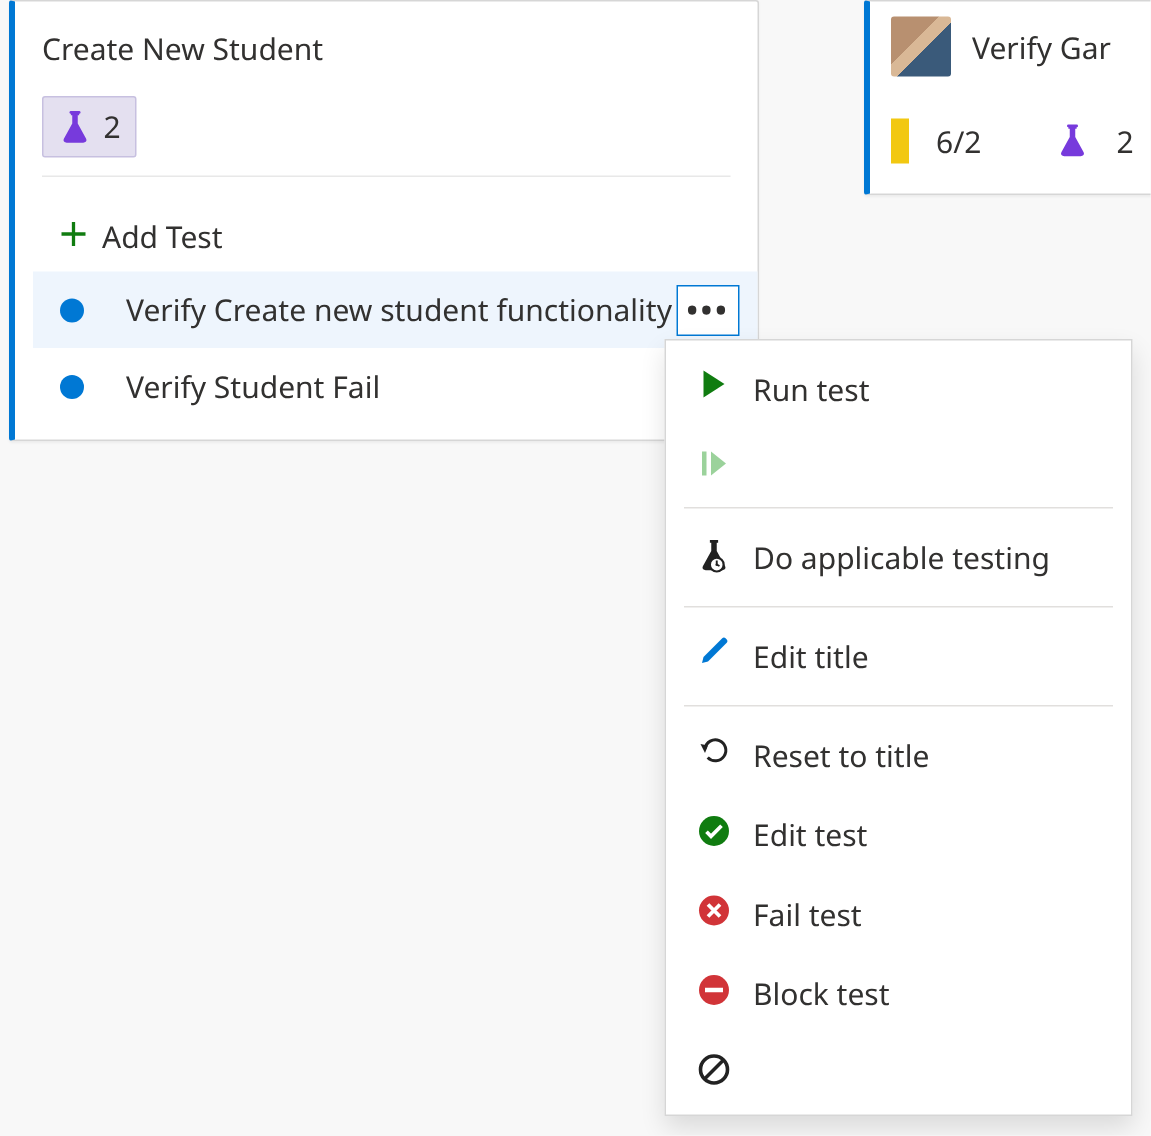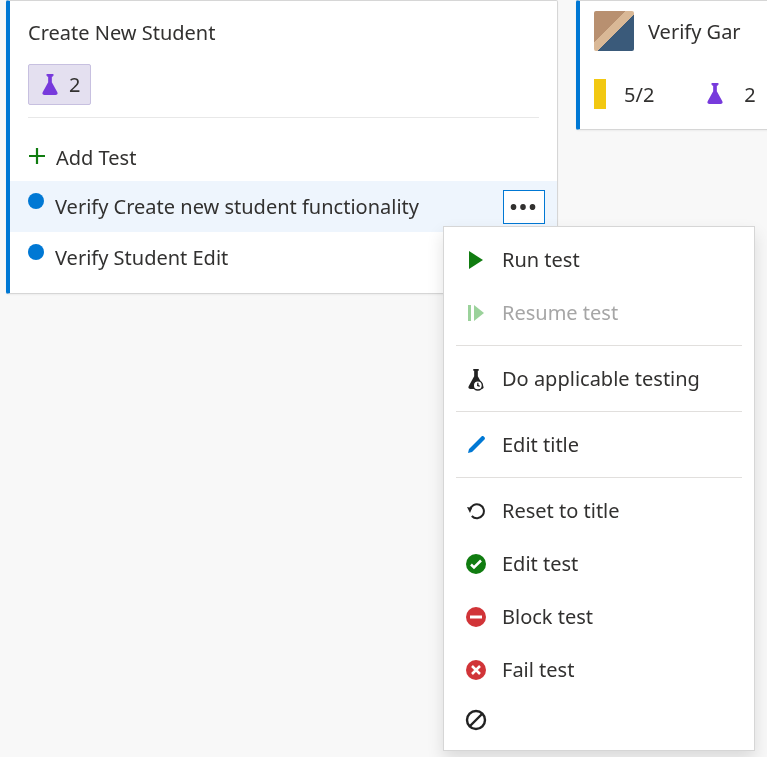--- a/index.html
+++ b/index.html
@@ -17,21 +17,21 @@
     border: 1px solid #d6d6d6;
     border-left: 4px solid #0078d4;
     border-radius: 2px;
     box-shadow: 0 1px 2px rgba(0,0,0,0.05);
   }
   
   .left-card {
     position: absolute;
     left: 6px;
     top: 0px;
-    width: 552px;
+    width: 500px;
   }
   .card-header {
     padding: 18px 18px 12px 18px;
   }
   .card-title {
     font-size: 20px;
     font-weight: 400;
     margin-bottom: 18px;
   }
   .beaker-badge {
@@ -41,39 +41,39 @@
     background: #e4e0f0;
     border: 1px solid #c7c0e0;
     border-radius: 2px;
     padding: 6px 10px;
   }
   .beaker-badge .count {
     font-size: 20px;
     color: #323130;
   }
   .card-body {
-    padding: 8px 0 10px 0;
+    padding: 8px 0 10px 12px;
   }
   .divider {
     height: 1px;
     background: #e8e8e8;
     margin: 0 18px 8px 18px;
   }
   .add-row {
     display: flex;
     align-items: center;
     gap: 10px;
     padding: 10px 18px;
     font-size: 20px;
     cursor: pointer;
   }
   .test-row {
     display: flex;
-    align-items: flex-start;
-    gap: 11px;
+    align-items: center;
+    gap: 28px;
     padding: 12px 18px;
     font-size: 20px;
     cursor: pointer;
     position: relative;
   }
   .test-row.selected {
     background: #eef5fd;
   }
   .test-row .dot {
     width: 16px;
@@ -137,21 +137,21 @@
     top: 226px;
     width: 312px;
     background: #fff;
     border: 1px solid #d6d6d6;
     box-shadow: 0 8px 16px rgba(0,0,0,0.12);
     padding: 6px 0;
     z-index: 10;
   }
   .menu-item {
     display: flex;
-    align-items: center;
+    align-items: flex-start;
     gap: 14px;
     padding: 13px 20px;
     font-size: 20px;
     cursor: pointer;
   }
   .menu-item.disabled { color: #a6a6a6; cursor: default; }
   .menu-item .micon { width: 24px; display:flex; align-items:center; justify-content:center; }
   .menu-divider {
     height: 1px;
     background: #e1dfdd;
@@ -188,33 +188,33 @@
     <div class="test-row selected">
       <span class="dot"></span>
       <span>Verify Create new student functionality</span>
       <div class="ellipsis-btn">
         <span>•••</span>
       </div>
     </div>
 
     <div class="test-row">
       <span class="dot"></span>
-      <span>Verify Student Edit</span>
+      <span>Verify Student Fail</span>
     </div>
   </div>
 </div>
 
 <div class="card right-card">
   <div class="user-row">
     <div class="avatar"></div>
     <span>Verify Gar</span>
   </div>
   <div class="stats-row">
     <span class="tally-bar"></span>
-    <span>5/2</span>
+    <span>6/2</span>
     <span style="width:14px"></span>
     <span class="beaker-icon">
       <svg width="22" height="24" viewBox="0 0 24 26">
           <path fill="#773adc" d="M9 2h6v2h-1v6l6 11c1 2-0.5 3-2 3H6c-1.5 0-3-1-2-3l6-11V4H9V2z"></path>
           <rect x="8" y="1" width="8" height="2" rx="1" fill="#773adc"></rect>
         </svg>
     </span>
     <span>2</span>
   </div>
 </div>
@@ -230,21 +230,20 @@
     <span>Run test</span>
   </div>
 
   <div class="menu-item disabled">
     <span class="micon">
       <svg width="18" height="20" viewBox="0 0 18 20">
           <rect x="1" y="2" width="3" height="16" fill="#9bd29b"></rect>
           <path fill="#9bd29b" d="M7 2l10 8-10 8z"></path>
         </svg>
     </span>
-    <span>Resume test</span>
   </div>
 
   <div class="menu-divider"></div>
 
   <div class="menu-item">
     <span class="micon">
       <svg width="22" height="24" viewBox="0 0 24 26">
           <path fill="#222" d="M9 2h6v2h-1v6l6 11c1 2-0.5 3-2 3H6c-1.5 0-3-1-2-3l6-11V4H9V2z"></path>
           <circle cx="14" cy="20" r="5" fill="#fff" stroke="#222" stroke-width="1.6"></circle>
           <path stroke="#222" stroke-width="1.4" fill="none" d="M14 17v3l2 1"></path>
@@ -284,34 +283,34 @@
           <path stroke="#fff" stroke-width="2.5" fill="none" d="M6 11.5l3 3 7-7"></path>
         </svg>
     </span>
     <span>Edit test</span>
   </div>
 
   <div class="menu-item">
     <span class="micon">
       <svg width="22" height="22" viewBox="0 0 22 22">
           <circle cx="11" cy="11" r="10" fill="#d13438"></circle>
-          <rect x="5" y="9.5" width="12" height="3" fill="#fff"></rect>
-        </svg>
-    </span>
-    <span>Block test</span>
+          <path stroke="#fff" stroke-width="2.5" d="M7 7l8 8M15 7l-8 8"></path>
+        </svg>
+    </span>
+    <span>Fail test</span>
   </div>
 
   <div class="menu-item">
     <span class="micon">
       <svg width="22" height="22" viewBox="0 0 22 22">
           <circle cx="11" cy="11" r="10" fill="#d13438"></circle>
-          <path stroke="#fff" stroke-width="2.5" d="M7 7l8 8M15 7l-8 8"></path>
-        </svg>
-    </span>
-    <span>Fail test</span>
+          <rect x="5" y="9.5" width="12" height="3" fill="#fff"></rect>
+        </svg>
+    </span>
+    <span>Block test</span>
   </div>
 
   <div class="menu-item">
     <span class="micon">
       <svg width="22" height="22" viewBox="0 0 22 22">
           <circle cx="11" cy="11" r="9" fill="none" stroke="#222" stroke-width="2.4"></circle>
           <line x1="5" y1="17" x2="17" y2="5" stroke="#222" stroke-width="2.4"></line>
         </svg>
     </span>
   </div>

